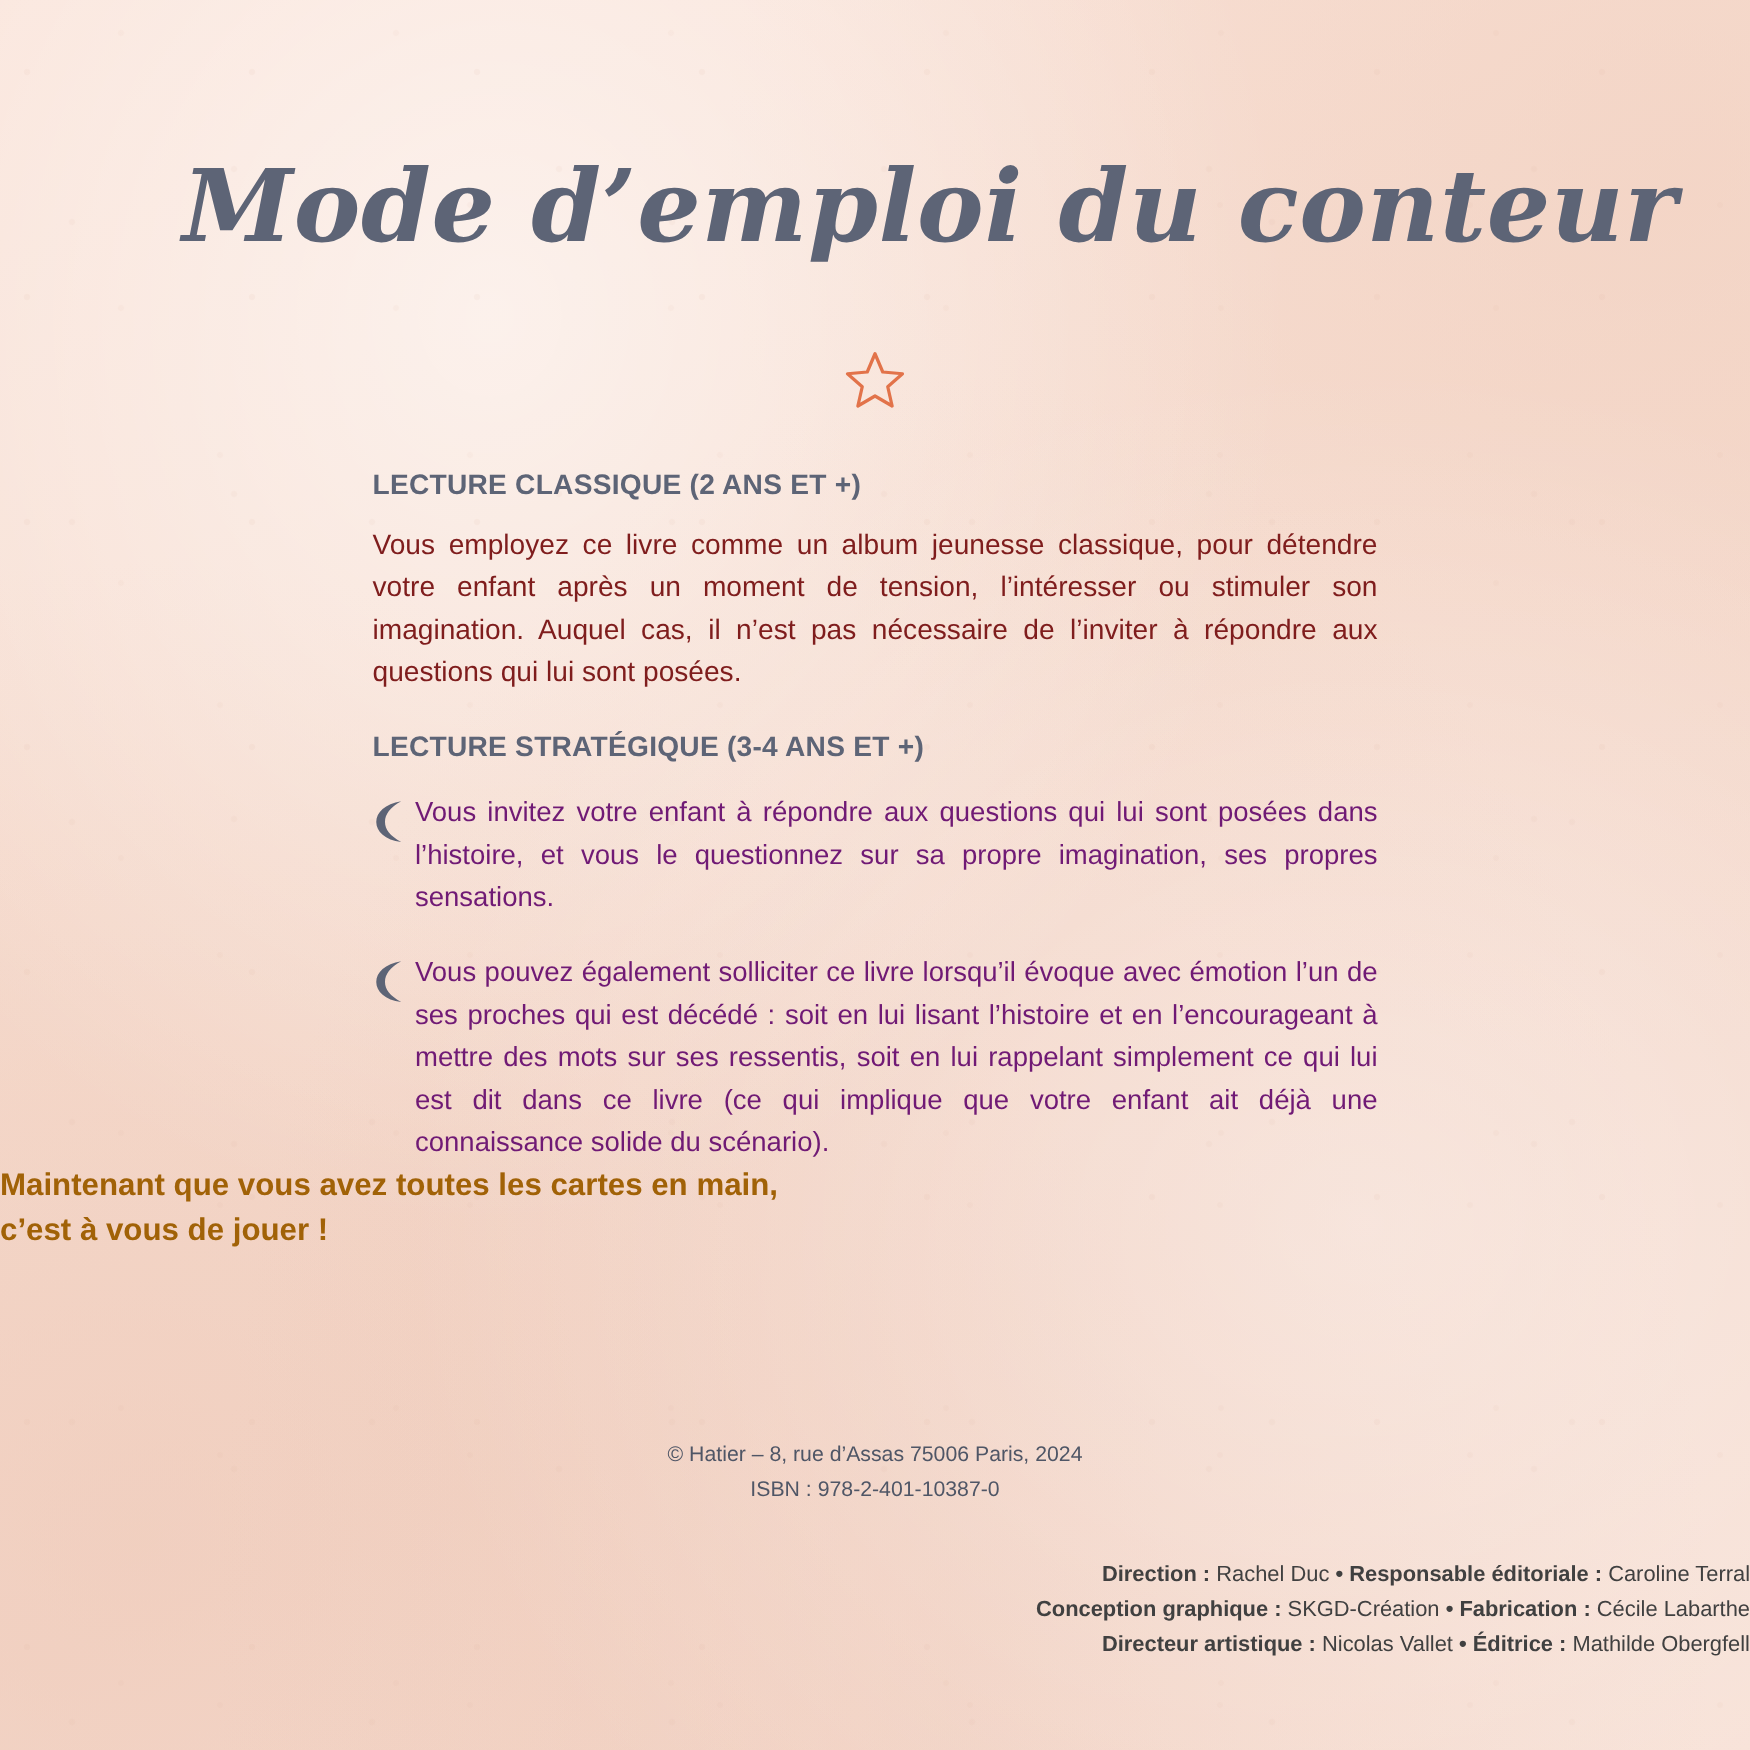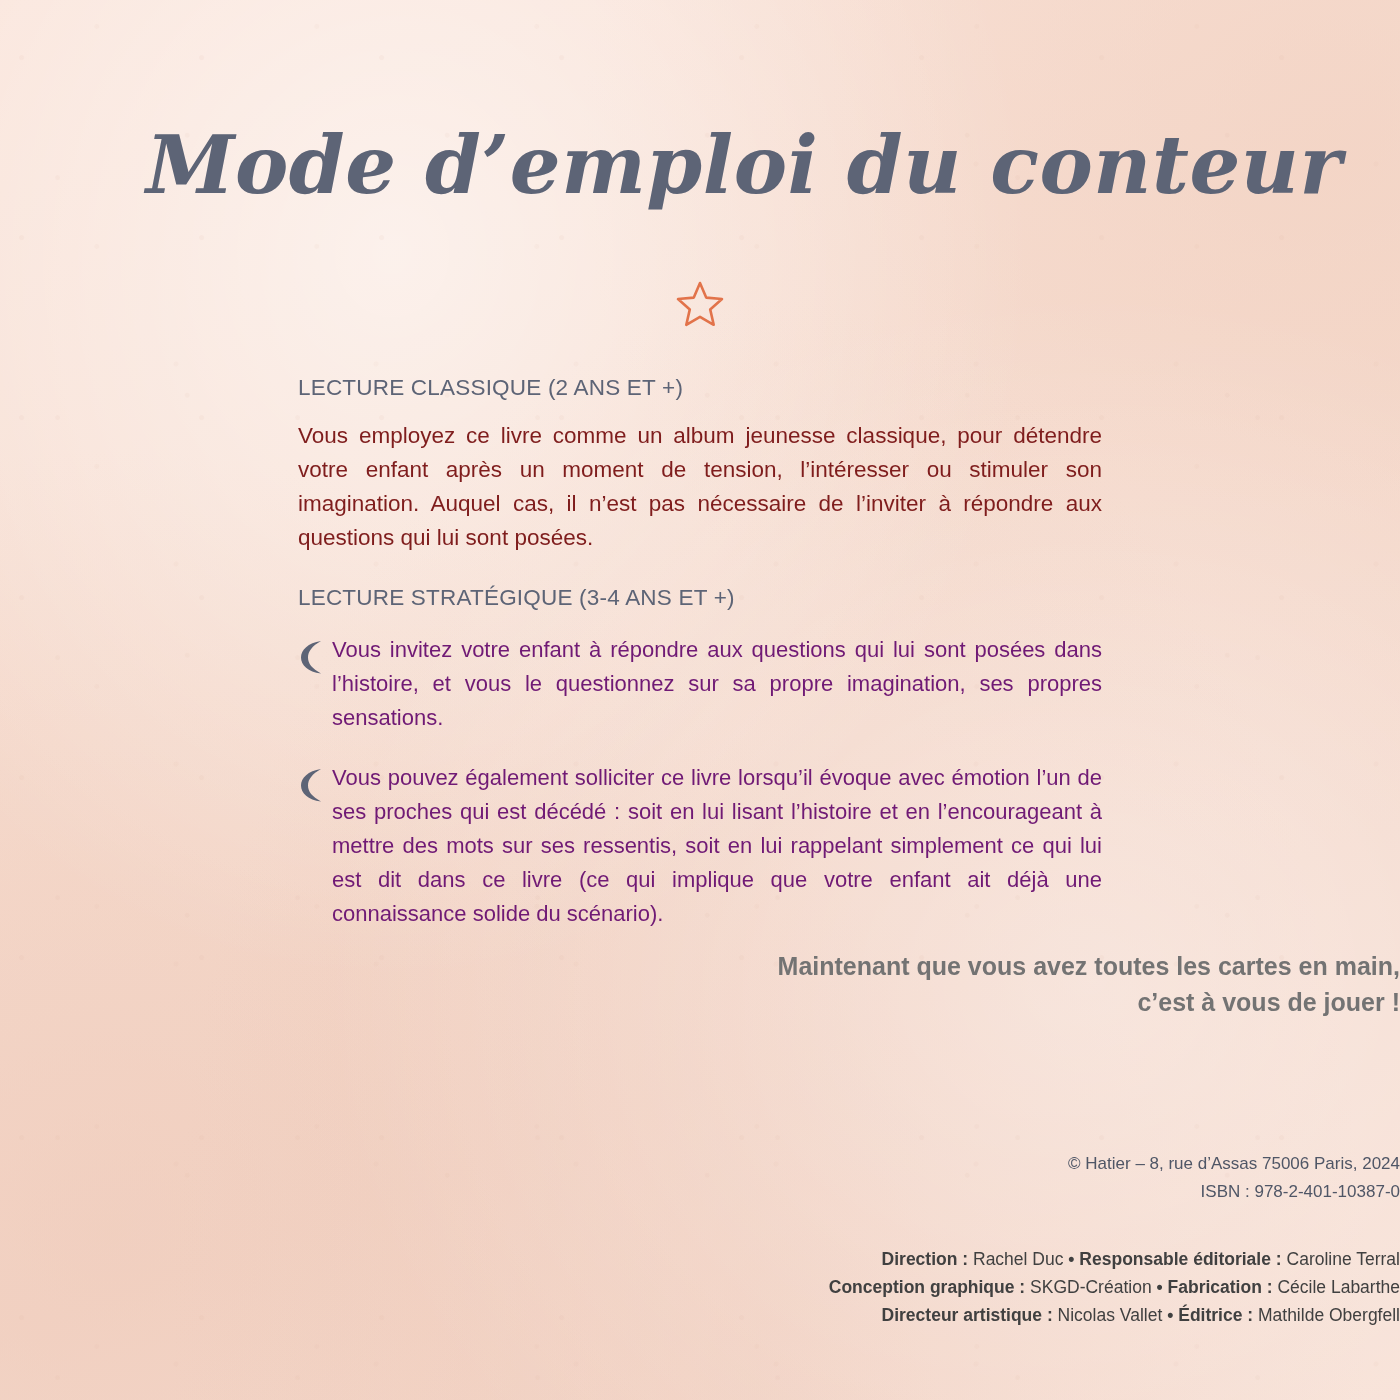--- a/index.html
+++ b/index.html
@@ -75,21 +75,21 @@
 
   .body-block {
     position: absolute;
     left: 298px;
     width: 804px;
     top: 375px;
   }
 
   .heading {
     font-size: 22.5px;
-    font-weight: 400;
+    font-weight: 700;
     color: #5d6476;
     letter-spacing: 0.2px;
     margin: 0 0 18px 0;
   }
   .para {
     font-size: 22.5px;
     line-height: 34px;
     color: #7f1d1d;
     text-align: justify;
     margin: 0 0 30px 0;
@@ -117,40 +117,38 @@
     color: #701a75;
     text-align: justify;
     flex: 1 1 auto;
   }
 
   .callout {
     position: absolute;
     left: 0;
     width: 100%;
     top: 930px;
-    text-align: right;
+    text-align: left;
     font-size: 25px;
     font-weight: 700;
     line-height: 36px;
-    color: #737373;
-    margin-top: 18px;
+    color: #a16207;
   }
 
   .imprint {
     position: absolute;
     left: 0;
     width: 100%;
     top: 1150px;
     text-align: center;
     color: #4f5666;
   }
   .imprint .line {
     font-size: 17px;
     line-height: 28px;
-    text-align: right;
   }
   .credits {
     position: absolute;
     left: 0;
     width: 100%;
     top: 1245px;
     text-align: right;
     color: #404040;
   }
   .credits .line {

